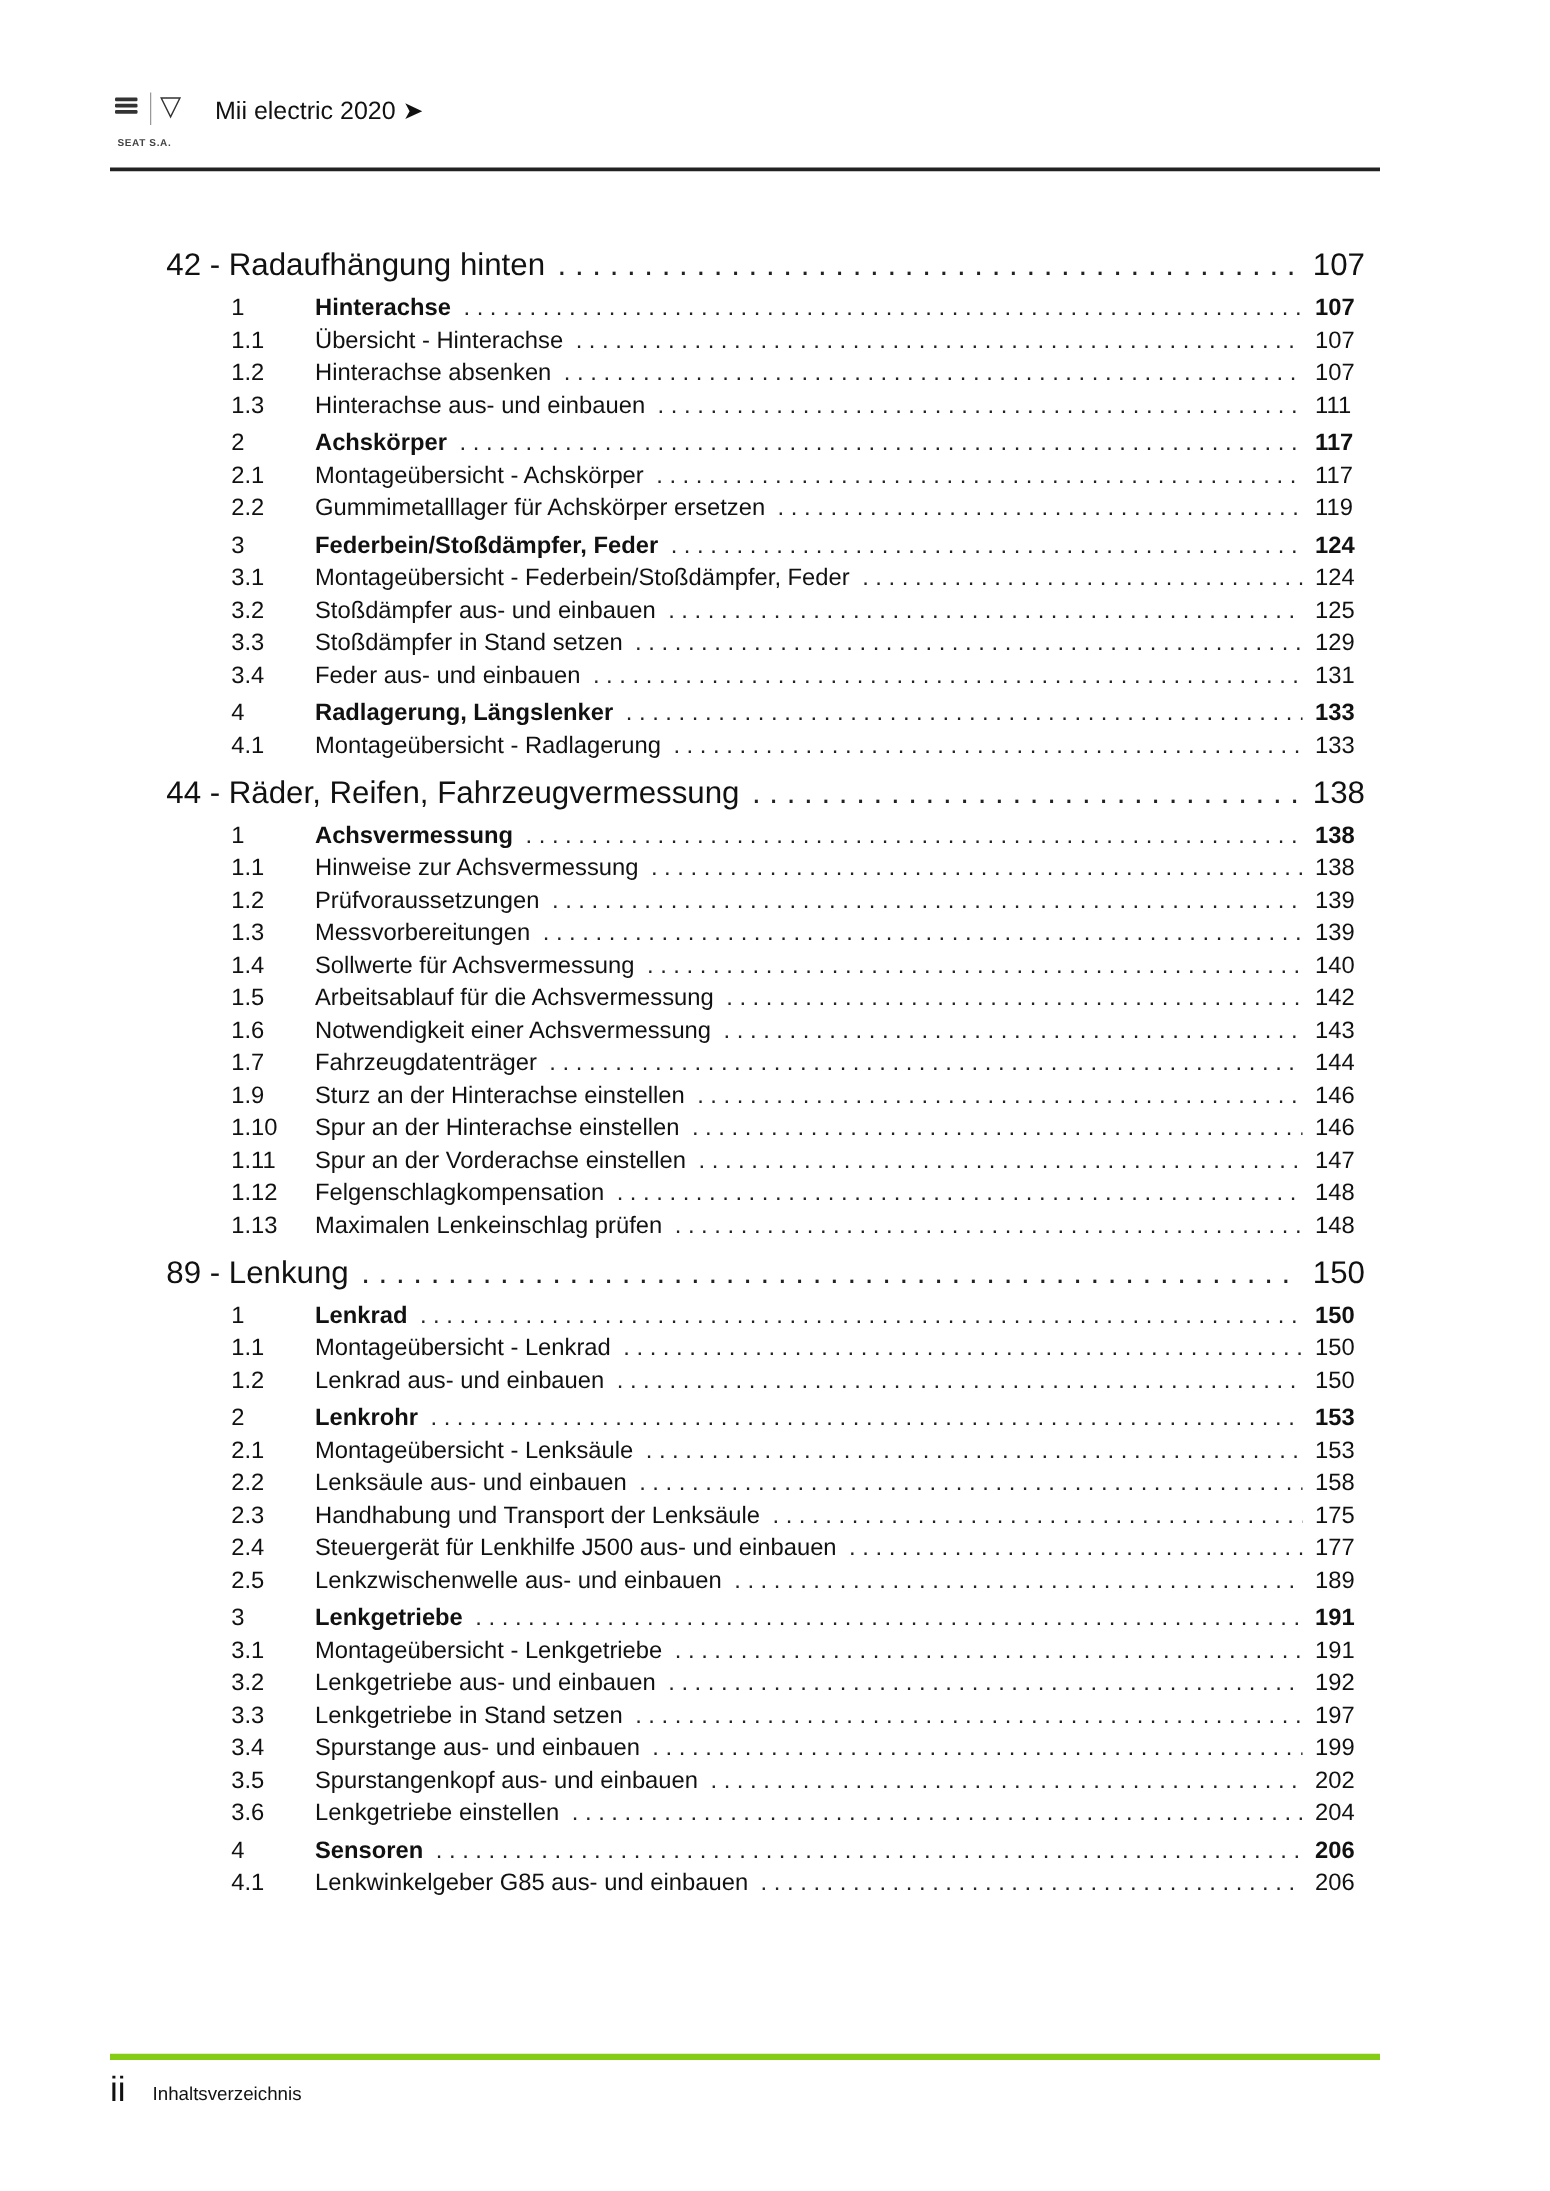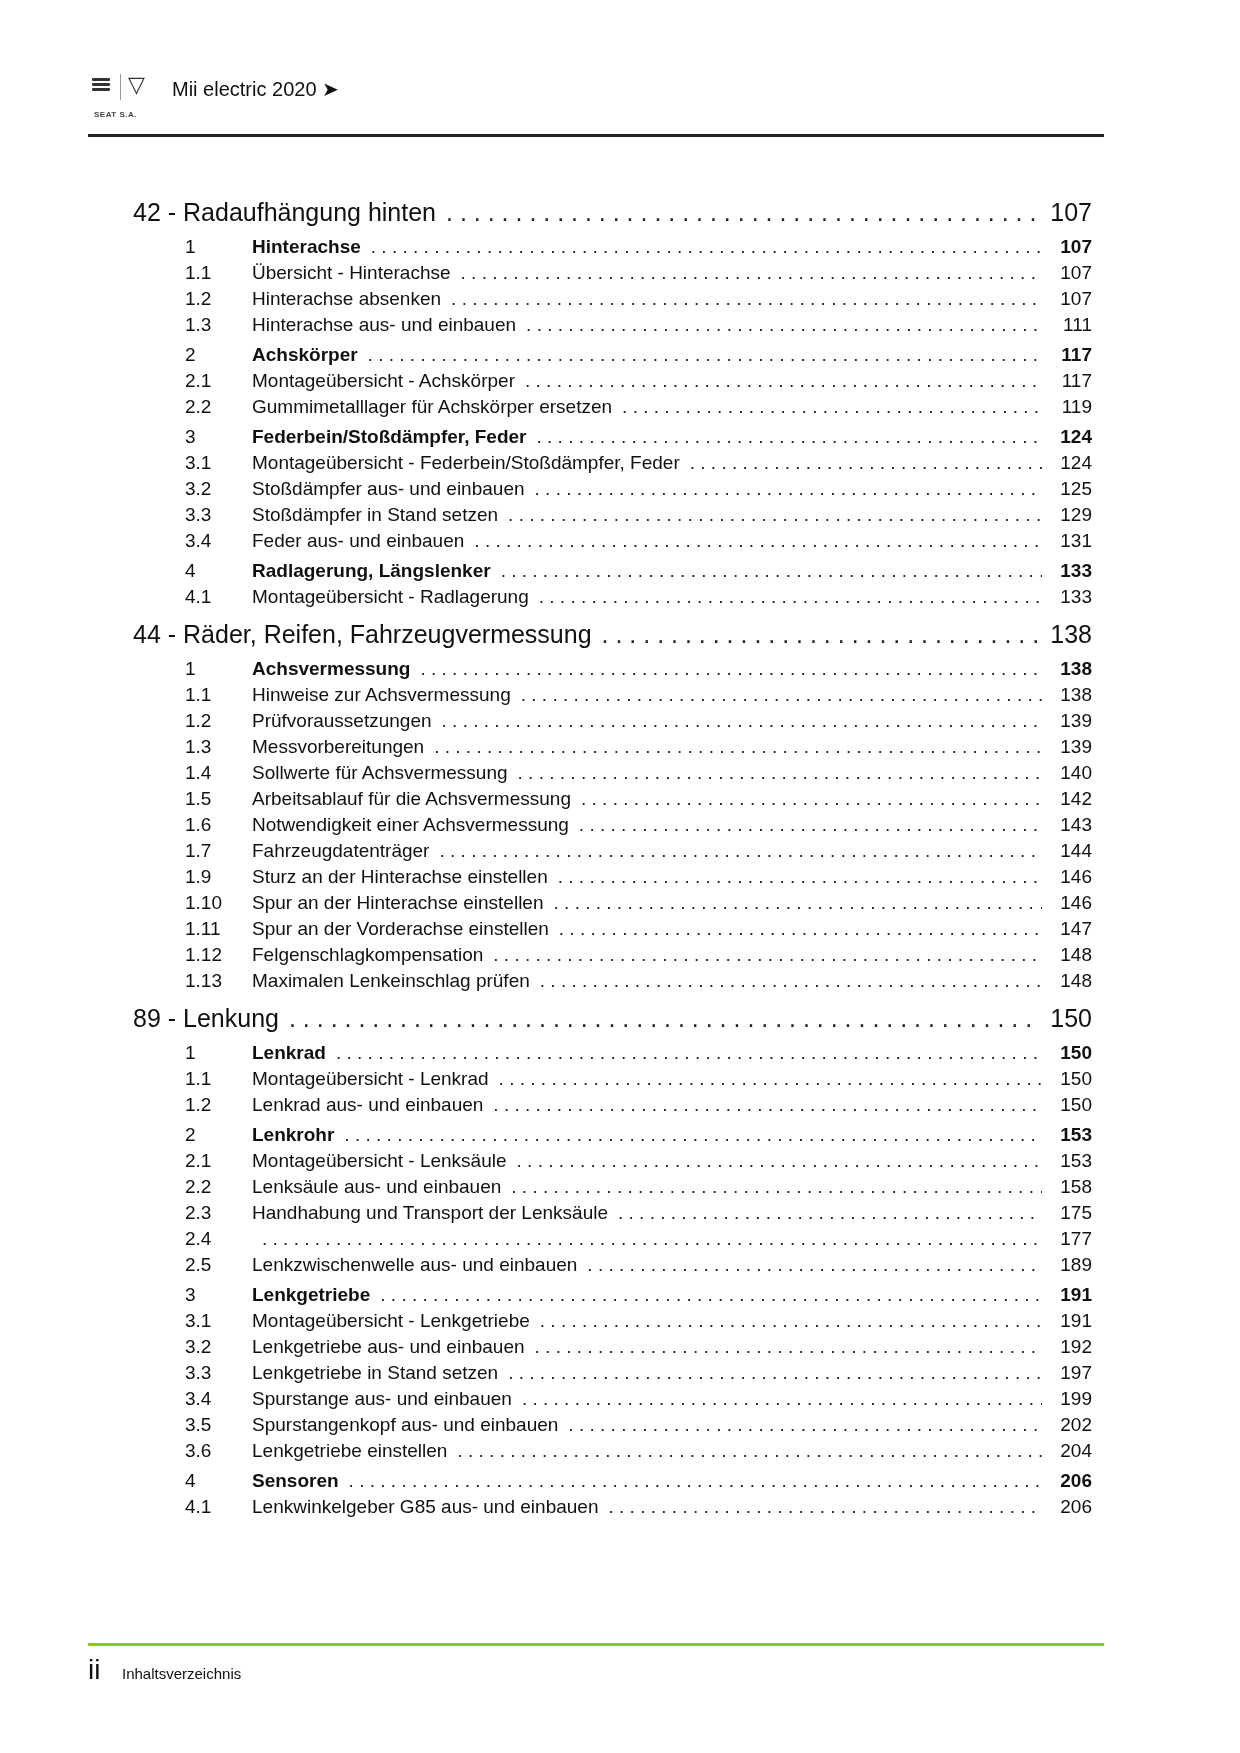--- a/index.html
+++ b/index.html
@@ -12,30 +12,30 @@
   .logo .cupra { position:absolute; left:36px; top:-2px; font-size:22px; color:#333; }
   .logo .brand { position:absolute; left:2px; top:36px; font-size:8px; font-weight:bold; color:#444; letter-spacing:0.5px; }
   .htitle { position:absolute; left:84px; top:6px; font-size:20px; line-height:22px; }
   .hsub { position:absolute; left:84px; top:33px; font-size:20px; line-height:22px; }
   .toc { position:absolute; left:88px; top:188px; width:1004px; }
   .row { display:flex; align-items:baseline; white-space:nowrap; }
   .row .num { flex:0 0 auto; }
   .row .title { flex:0 0 auto; }
   .row .dots { flex:1 1 auto; overflow:hidden; margin:0 10px; letter-spacing:5px; color:#222; }
   .row .dots::before { content:". . . . . . . . . . . . . . . . . . . . . . . . . . . . . . . . . . . . . . . . . . . . . . . . . . . . . . . . . . . . . . . . . . . . . . . . . . . . . . . . . . . . . . . . . . . . ."; letter-spacing:0; }
-  .row .page { flex:0 0 auto; text-align:right; }
+  .row .page { flex:0 0 auto; }
   .chapter { font-size:25px; height:36px; line-height:36px; margin-top:6px; }
   .chapter .page { min-width:40px; }
   .sec { font-size:19px; height:26px; line-height:26px; padding-left:52px; }
   .sec .num { width:67px; }
   .sec .page { min-width:40px; }
   .sec.bold .title, .sec.bold .page { font-weight:bold; }
   .sec.bold { margin-top:4px; }
   .chap-block { margin-bottom:6px;margin-left:45px; }
-  .footer { position:absolute; left:88px; top:1643px; width:1016px; border-top:3px solid #84cc16; }
+  .footer { position:absolute; left:88px; top:1643px; width:1016px; border-top:5px solid #84cc16; }
   .footer .pn { position:absolute; left:0; top:8px; font-size:28px; }
   .footer .ft { position:absolute; left:34px; top:19px; font-size:15px; }
 </style>
 </head>
 <body>
 
 <div class="header">
   <div class="logo">
     <div class="s">
         <i></i>
@@ -269,20 +269,21 @@
         <span class="page">158</span>
       </div>
       <div class="row sec">
         <span class="num">2.3</span>
         <span class="title">Handhabung und Transport der Lenksäule</span>
         <span class="dots"></span>
         <span class="page">175</span>
       </div>
       <div class="row sec">
         <span class="num">2.4</span>
+        <span class="title">Steuergerät für Lenkhilfe J500 aus- und einbauen</span>
         <span class="dots"></span>
         <span class="page">177</span>
       </div>
       <div class="row sec">
         <span class="num">2.5</span>
         <span class="title">Lenkzwischenwelle aus- und einbauen</span>
         <span class="dots"></span>
         <span class="page">189</span>
       </div>
       <div class="row sec bold">

